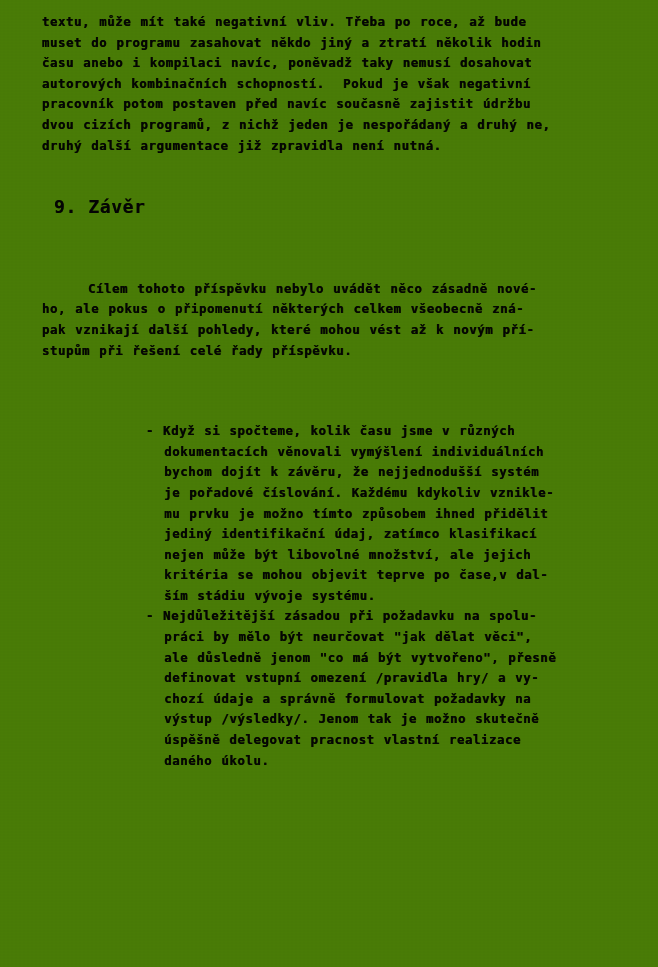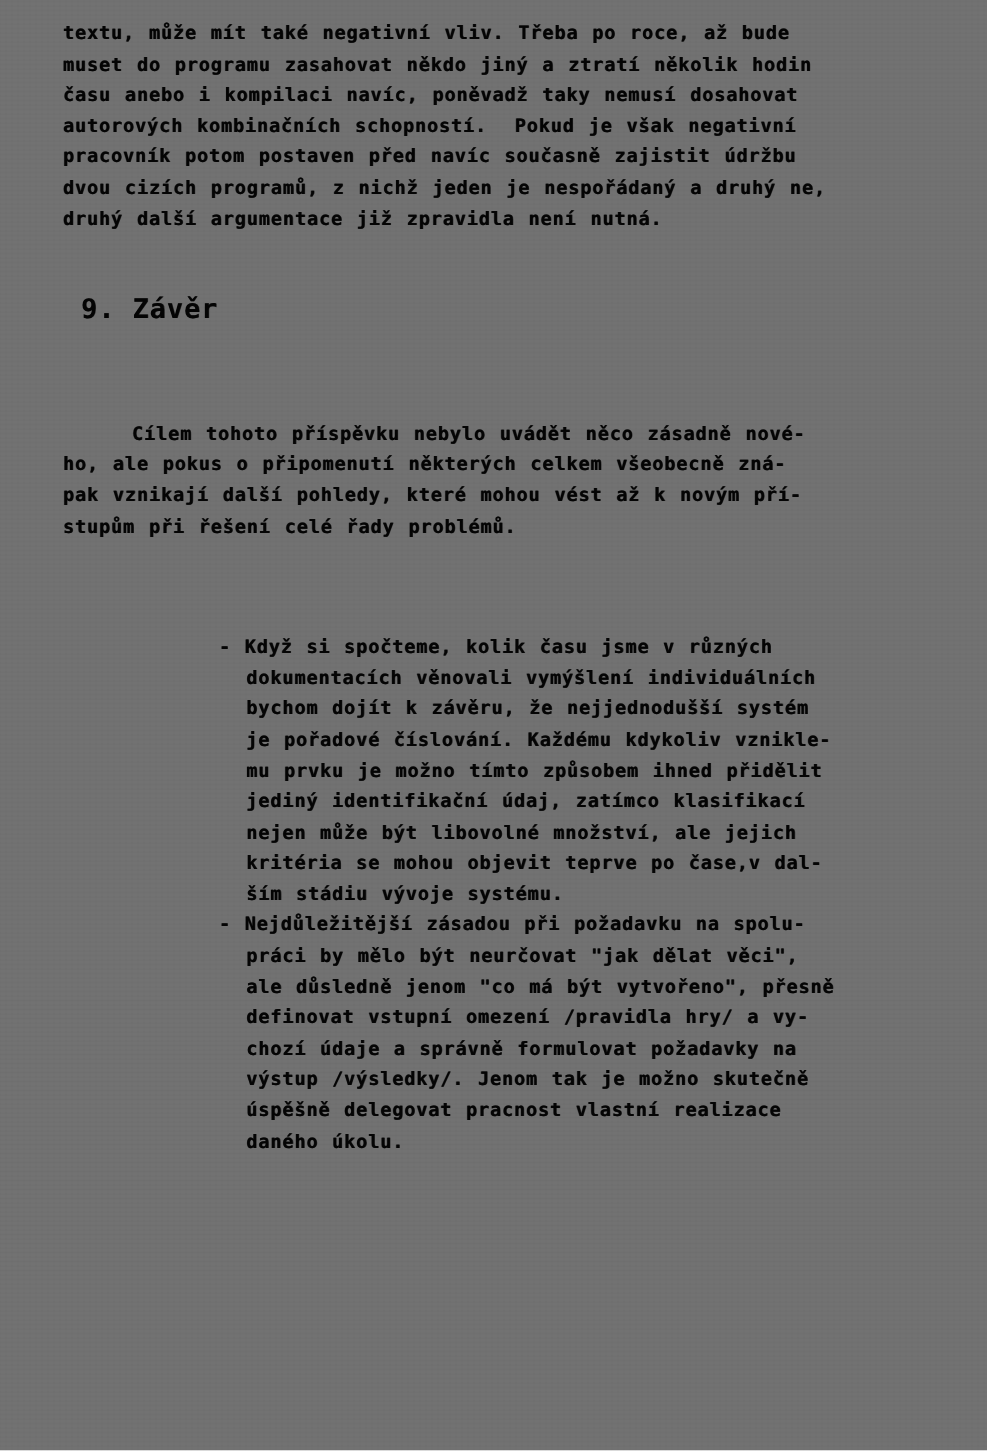--- a/index.html
+++ b/index.html
@@ -11,21 +11,21 @@
     width: 658px;
     height: 967px;
     overflow: hidden;
     font-family: "DejaVu Sans Mono", monospace;
     color: #0d0d0d;
   }
   .page {
     position: relative;
     width: 658px;
     height: 967px;
-    background: #737373;
+    background: #4d7c0f;
     box-sizing: border-box;
     padding: 10px 38px 12px 42px;
     
     filter: contrast(1.08);
   }
   .noise {
     position: absolute;
     inset: 0;
     pointer-events: none;
     background-image:
@@ -99,21 +99,21 @@
 
   <h2 class="heading">9. Závěr</h2>
 
   <div class="spacer-lg"></div>
   <div class="spacer-sm"></div>
 
   <div class="para">
     <span class="ln">     Cílem tohoto příspěvku nebylo uvádět něco zásadně nové-</span>
     <span class="ln">ho, ale pokus o připomenutí některých celkem všeobecně zná-</span>
     <span class="ln">pak vznikají další pohledy, které mohou vést až k novým pří-</span>
-    <span class="ln">stupům při řešení celé řady problémů.</span>
+    <span class="ln">stupům při řešení celé řady příspěvku.</span>
   </div>
 
   <div class="spacer-sm"></div>
 
 
   <div class="spacer-sm"></div>
   <div class="spacer-sm"></div>
 
   <div class="bullets">
     <div class="bullet">

